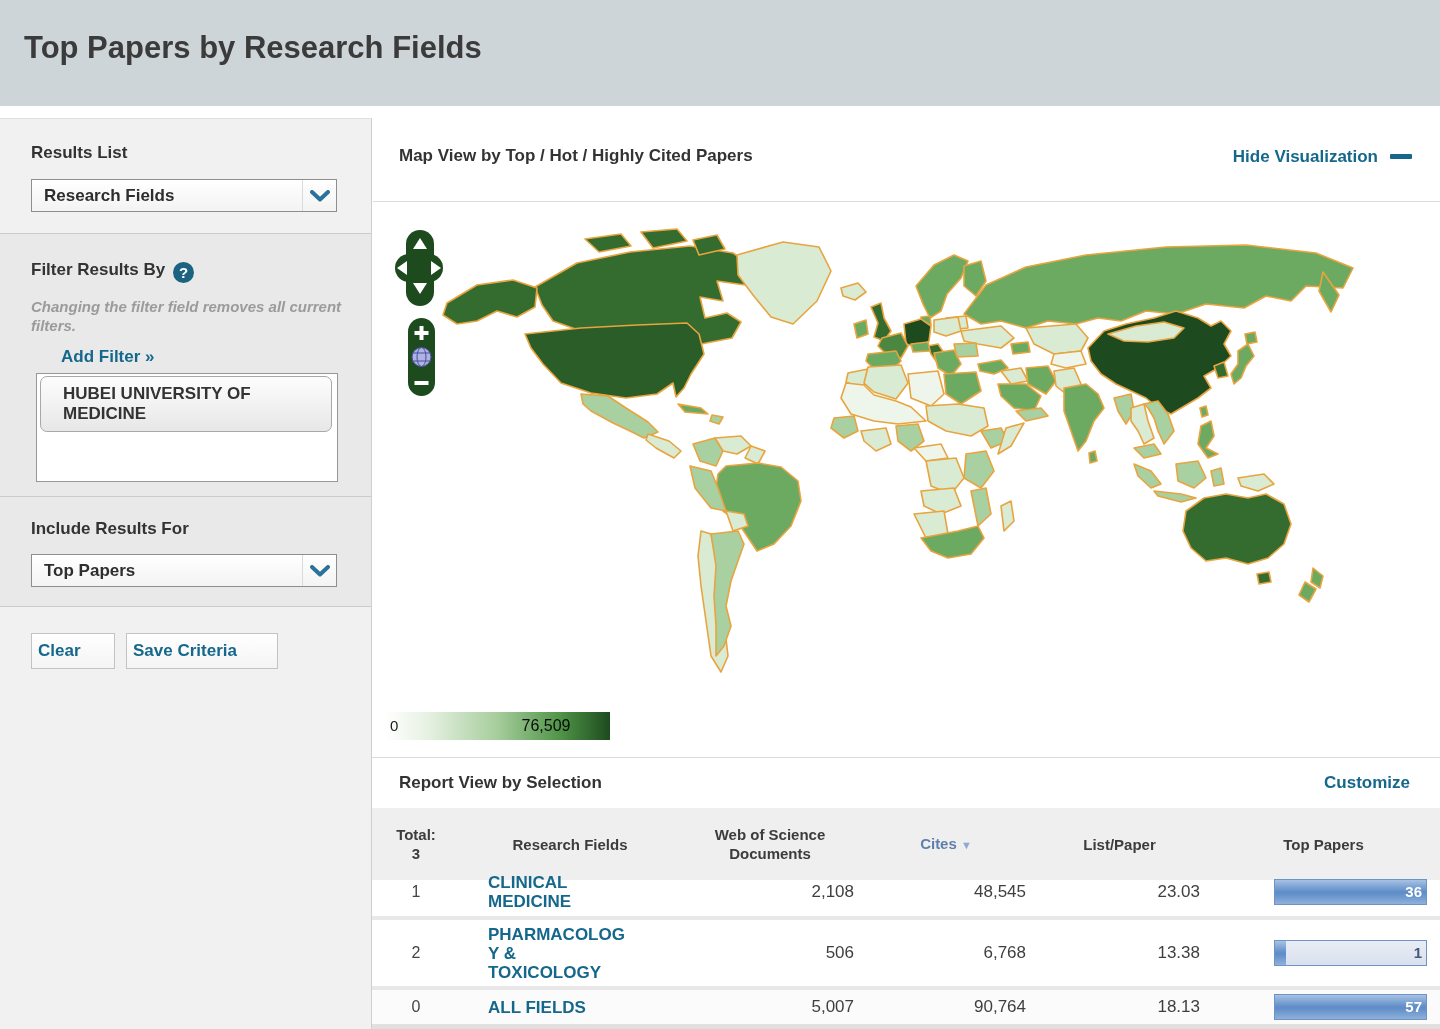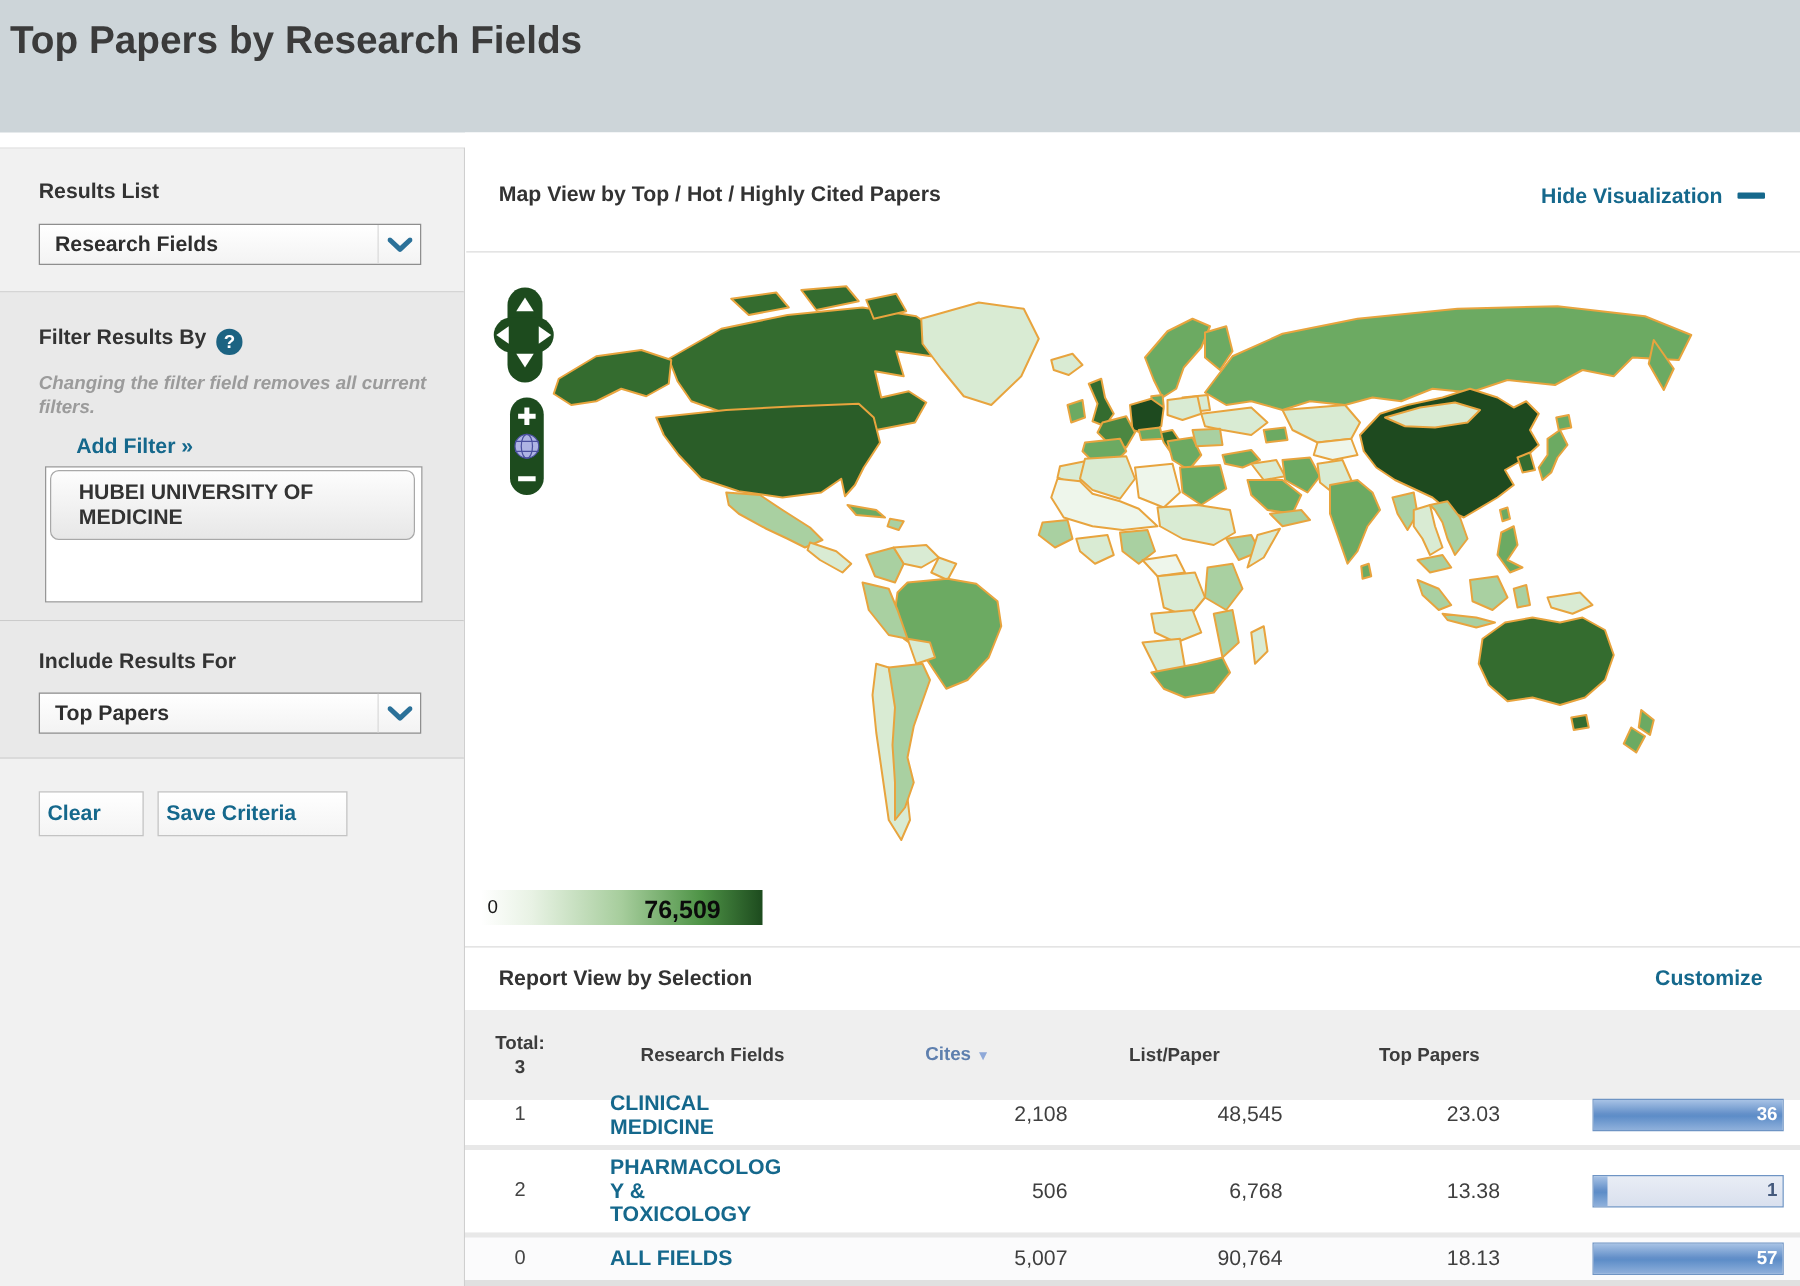--- a/index.html
+++ b/index.html
@@ -2,21 +2,21 @@
 <html><head>
 <meta charset="utf-8">
 <style>
   * { box-sizing: border-box; }
   html,body { margin:0; padding:0; background:#fff; }
   body { width:1440px; height:1029px; position:relative; overflow:hidden;
          font-family:"Liberation Sans", sans-serif; color:#333; }
 
   
   .page-header { position:absolute; left:0; top:0; width:1440px; height:106px; background:#CDD5D9; }
-  .page-header h1 { margin:0; padding:14px 0 0 8px; font-size:31px; font-weight:bold; color:#3B3B3B; }
+  .page-header h1 { margin:16px; padding:14px 0 0 8px; font-size:31px; font-weight:bold; color:#3B3B3B; }
 
   
   .sidebar { position:absolute; left:0; top:118px; width:372px; height:911px;
              background:#F1F1F1; border-right:1px solid #CFCFCF; border-top:1px solid #DFDFDF; }
   .side-sec { position:absolute; left:0; width:371px; }
   .sec1 { top:0; height:115px; background:#F1F1F1; border-bottom:1px solid #CBCBCB; }
   .sec2 { top:115px; height:263px; background:#E9E9E9; border-bottom:1px solid #CBCBCB; }
   .sec3 { top:378px; height:110px; background:#E9E9E9; border-bottom:1px solid #CBCBCB; }
   .sec4 { top:488px; height:422px; background:#F1F1F1; }
   .side-label { position:absolute; left:31px; font-size:17px; font-weight:bold; color:#333; }
@@ -52,21 +52,21 @@
   .minus-icon { display:inline-block; width:22px; height:5px; background:#15688C; margin-left:12px;
                 vertical-align:3px; border-radius:1px; }
   .viz-divider { position:absolute; left:1px; top:95px; width:1067px; height:1px; background:#DBDBDB; }
 
   .world-svg { position:absolute; left:13px; top:119px; width:1050px; height:480px; }
   .world-svg polygon, .world-svg path { stroke-width:1.6; stroke-linejoin:round; cursor:pointer; }
 
   .legend { position:absolute; left:13px; top:606px; width:225px; height:28px;
             background:linear-gradient(to right,#FFFFFF 0%,#E8F2E4 18%,#A6CD9C 50%,#4F9447 78%,#1D4B1E 100%); }
   .legend-min { position:absolute; left:5px; top:5px; font-size:15px; color:#1A1A1A; }
-  .legend-max { position:absolute; left:118px; top:5px; width:86px; text-align:center; font-size:20px; color:#0B0B0B;font-weight:bold; }
+  .legend-max { position:absolute; left:118px; top:5px; width:86px; text-align:center; font-size:16px; color:#0B0B0B; }
 
   
   .report { position:absolute; left:0; top:651px; width:1068px; border-top:1px solid #DBDBDB; }
   .report-title { position:absolute; left:27px; top:15px; font-size:17px; font-weight:bold; color:#333; }
   .customize { position:absolute; right:30px; top:15px; font-size:17px; font-weight:bold; color:#15688C; cursor:pointer; }
   .tbl-head { position:absolute; top:50px; left:0; width:1068px; height:72px; background:#EFEFEF;
               display:flex; align-items:center; }
   .c1 { width:88px; }  .c2 { width:220px; } .c3 { width:180px; }
   .c4 { width:172px; } .c5 { width:175px; } .c6 { width:233px; }
   .hcell { font-size:15px; font-weight:bold; color:#3C3C3C; text-align:center; line-height:19px; cursor:pointer; }
@@ -277,20 +277,21 @@
   <div class="report">
     <div class="report-title">Report View by Selection</div>
     <div class="customize">Customize</div>
 
     <div class="tbl-head">
       <div class="c1 hcell">
         <div>Total:</div>
         <div>3</div>
       </div>
       <div class="c2 hcell">Research Fields</div>
+      <div class="c3 hcell">Web of Science Documents</div>
       <div class="c4 hcell sorted">
         <span>Cites</span>
         <span class="sort-tri">▼</span>
       </div>
       <div class="c5 hcell">List/Paper</div>
       <div class="c6 hcell">Top Papers</div>
     </div>
 
     <div class="rows">
       <div class="trow r1">

